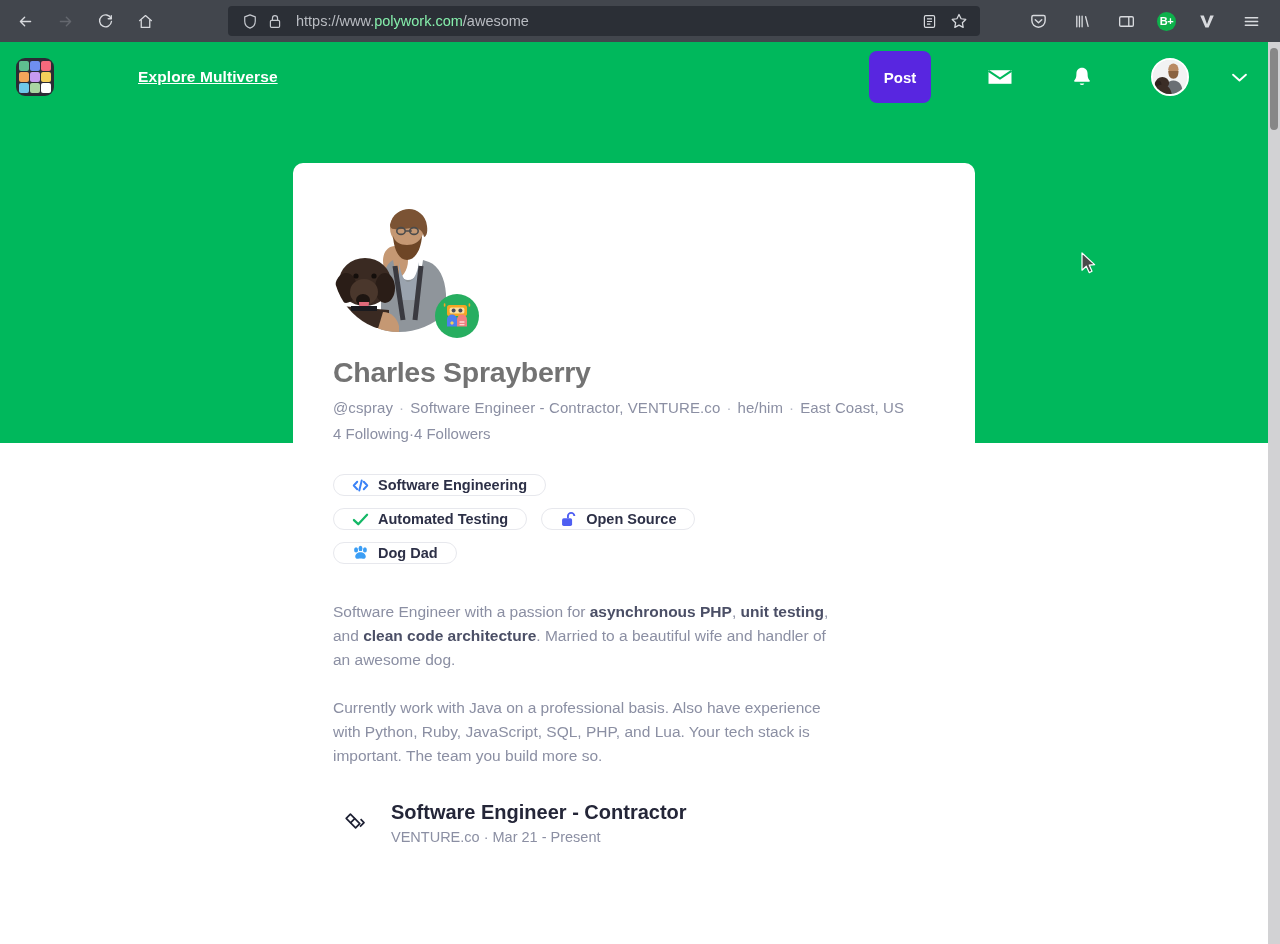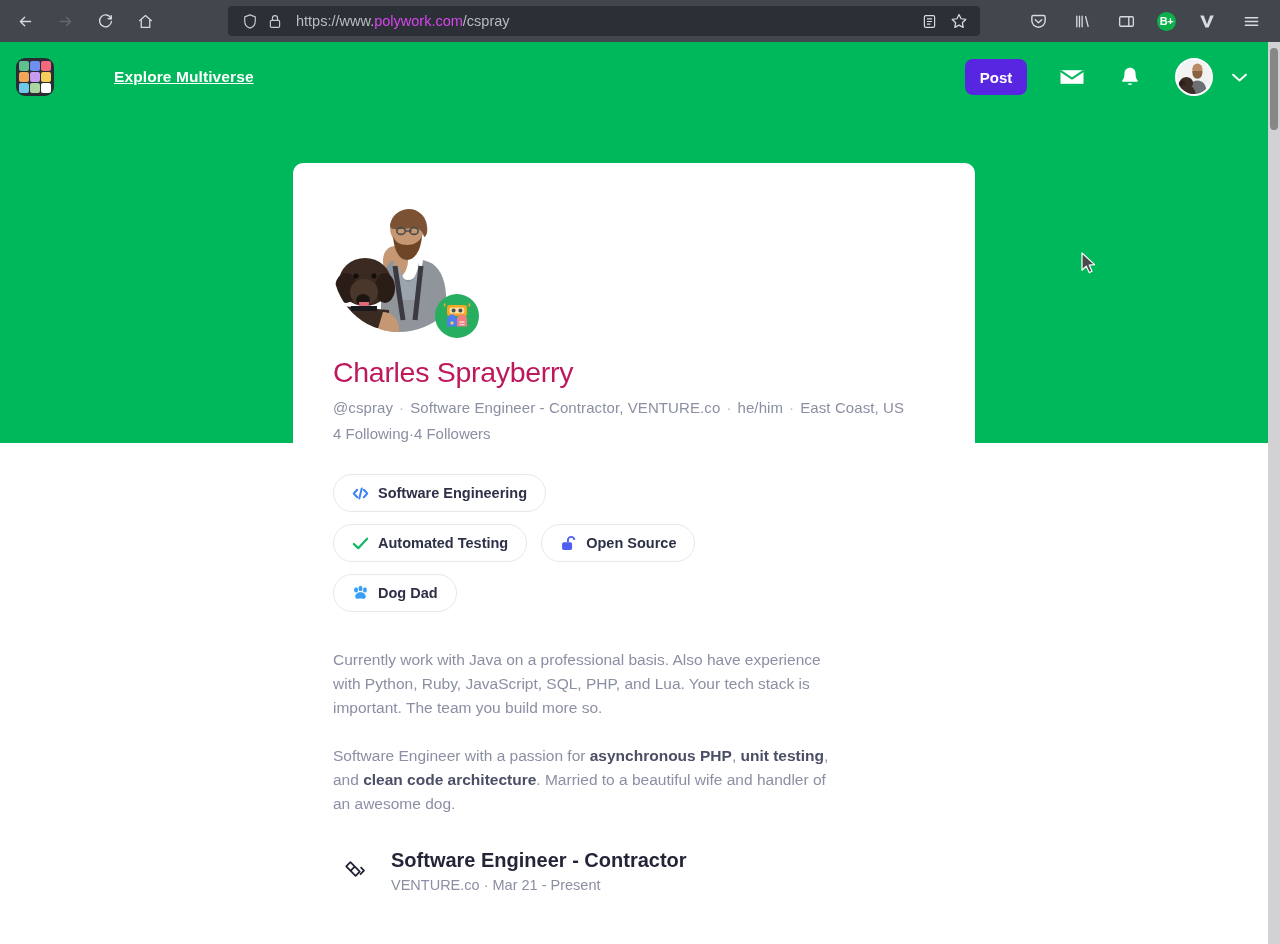--- a/index.html
+++ b/index.html
@@ -47,21 +47,21 @@
   }
   .urlbar-icons { display: flex; align-items: center; gap: 10px; padding-left: 6px;}
   .url-text {
     flex: 1;
     padding-left: 14px;
     font-size: 14.5px;
     color: #b9bcc2;
     white-space: nowrap;
     overflow: hidden;
   }
-  .url-text .host { color: #d946ef; }
+  .url-text .host { color: #86efac; }
   .url-right { display: flex; align-items: center; gap: 12px; padding-right: 4px;}
 
   .toolbar-right {
     position: absolute;
     right: 8px; top: 0;
     height: 42px;
     display: flex;
     align-items: center;
     gap: 18px;
     padding-right: 8px;
@@ -99,20 +99,21 @@
 
   
   .app-header {
     position: absolute;
     top: 0; left: 0;
     width: 1268px; height: 70px;
     display: flex;
     align-items: center;
     padding: 0 20px 0 16px;
     z-index: 5;
+    gap: 24px;
   }
   .logo {
     width: 38px; height: 38px;
     background: #2b2b35;
     border-radius: 9px;
     padding: 3px;
     display: grid;
     grid-template-columns: repeat(3, 1fr);
     grid-template-rows: repeat(3, 1fr);
     gap: 1.5px;
@@ -129,21 +130,21 @@
   }
   .header-spacer { flex: 1; }
 
   .post-btn {
     background: #5826e0;
     color: #fff;
     font-size: 15px;
     font-weight: bold;
     border: none;
     border-radius: 8px;
-    width: 62px; height: 36px;
+    width: 62px; height: 52px;
     cursor: pointer;
     font-family: "Liberation Sans", sans-serif;
   }
   .hdr-icon {
     margin-left: 32px;
     width: 26px; height: 26px;
     display: flex; align-items: center; justify-content: center;
     cursor: pointer;
   }
   .avatar-sm {
@@ -193,22 +194,22 @@
     border-radius: 50%;
     background: #27ae60;
     display: flex;
     align-items: center;
     justify-content: center;
   }
 
   .pname {
     margin-top: 24px;
     font-size: 28.5px;
-    font-weight: normal;
-    color: #be185d;
+    font-weight: bold;
+    color: #737373;
     letter-spacing: -0.3px;
   }
   .pmeta {
     margin-top: 10px;
     font-size: 15px;
     color: #8b8fa3;
     letter-spacing: 0.1px;
   }
   .pmeta .dot { padding: 0 6px; color:#b5b8c6; }
   .pfollow {
@@ -221,21 +222,21 @@
     margin-top: 32px;
     display: flex;
     flex-wrap: wrap;
     gap: 12px 14px;
     max-width: 400px;
   }
   .chip {
     display: inline-flex;
     align-items: center;
     gap: 9px;
-    height: 38px;
+    height: 22px;
     padding: 0 18px;
     border: 1px solid #e7e8ed;
     border-radius: 19px;
     background: #fff;
     font-size: 14.5px;
     font-weight: bold;
     color: #2d3047;
     cursor: pointer;
     white-space: nowrap;
   }
@@ -339,21 +340,21 @@
   <div class="urlbar-wrap">
     <div class="urlbar-icons">
       <svg width="16" height="17" viewBox="0 0 18 20" fill="none" stroke="#c6c9cf" stroke-width="1.4" stroke-linejoin="round">
         <path d="M9 2.2 15.2 4.6v5.1c0 4.1-2.7 7-6.2 8.1-3.5-1.1-6.2-4-6.2-8.1V4.6z"></path>
       </svg>
       <svg width="14" height="17" viewBox="0 0 16 20" fill="none" stroke="#c6c9cf" stroke-width="1.4" stroke-linejoin="round">
         <rect x="2.6" y="8.6" width="10.8" height="8.4" rx="1.4"></rect>
         <path d="M5 8.6V6.1a3 3 0 0 1 6 0v2.5"></path>
       </svg>
     </div>
-    <div class="url-text"><span>https://www.</span><span class="host">polywork.com</span><span>/cspray</span></div>
+    <div class="url-text"><span>https://www.</span><span class="host">polywork.com</span><span>/awesome</span></div>
     <div class="url-right">
       <svg width="17" height="17" viewBox="0 0 20 20" fill="none" stroke="#d8dade" stroke-width="1.4" stroke-linejoin="round">
         <rect x="4" y="3" width="12" height="14" rx="1.6"></rect>
         <path d="M7 7h6M7 10h6M7 13h4"></path>
       </svg>
       <svg width="18" height="18" viewBox="0 0 20 20" fill="none" stroke="#d8dade" stroke-width="1.4" stroke-linejoin="round">
         <path d="M10 2.8l2.3 4.7 5.2.75-3.75 3.65.9 5.15L10 14.6l-4.65 2.45.9-5.15L2.5 8.25l5.2-.75z"></path>
       </svg>
     </div>
   </div>
@@ -533,22 +534,22 @@
           <ellipse cx="9" cy="3.6" rx="2.1" ry="2.9" fill="#3b9ef5"></ellipse>
           <ellipse cx="13.7" cy="5.2" rx="2.1" ry="2.8" fill="#3b9ef5"></ellipse>
           <path d="M9 7.6c3.1 0 5.6 2.3 5.6 4.6 0 1.8-1.5 2.8-3.1 2.4-1.6-.4-3.4-.4-5 0-1.6.4-3.1-.6-3.1-2.4 0-2.3 2.5-4.6 5.6-4.6z" fill="#3b9ef5"></path>
         </svg>
         <span>Dog Dad</span>
       </div>
 
     </div>
 
     <div class="bio">
+      <p><span>Software Engineer with a passion for </span><b>asynchronous PHP</b><span>, </span><b>unit testing</b><span>, and </span><b>clean code architecture</b><span>. Married to a beautiful wife and handler of an awesome dog.</span></p>
       <p>Currently work with Java on a professional basis. Also have experience with Python, Ruby, JavaScript, SQL, PHP, and Lua. Your tech stack is important. The team you build more so.</p>
-      <p><span>Software Engineer with a passion for </span><b>asynchronous PHP</b><span>, </span><b>unit testing</b><span>, and </span><b>clean code architecture</b><span>. Married to a beautiful wife and handler of an awesome dog.</span></p>
     </div>
 
 
     <div class="position-row">
       <div class="pos-icon">
         <svg width="26" height="26" viewBox="0 0 26 26" fill="none" stroke="#1d2033" stroke-width="1.7" stroke-linejoin="round">
           <path d="M8.4 4.2 4.2 8.4l9.4 9.4 4.2-4.2z"></path>
           <path d="M13.2 8.2 8.2 13.2"></path>
           <path d="M18.6 9.2 22 12.6l-4 4"></path>
         </svg>

